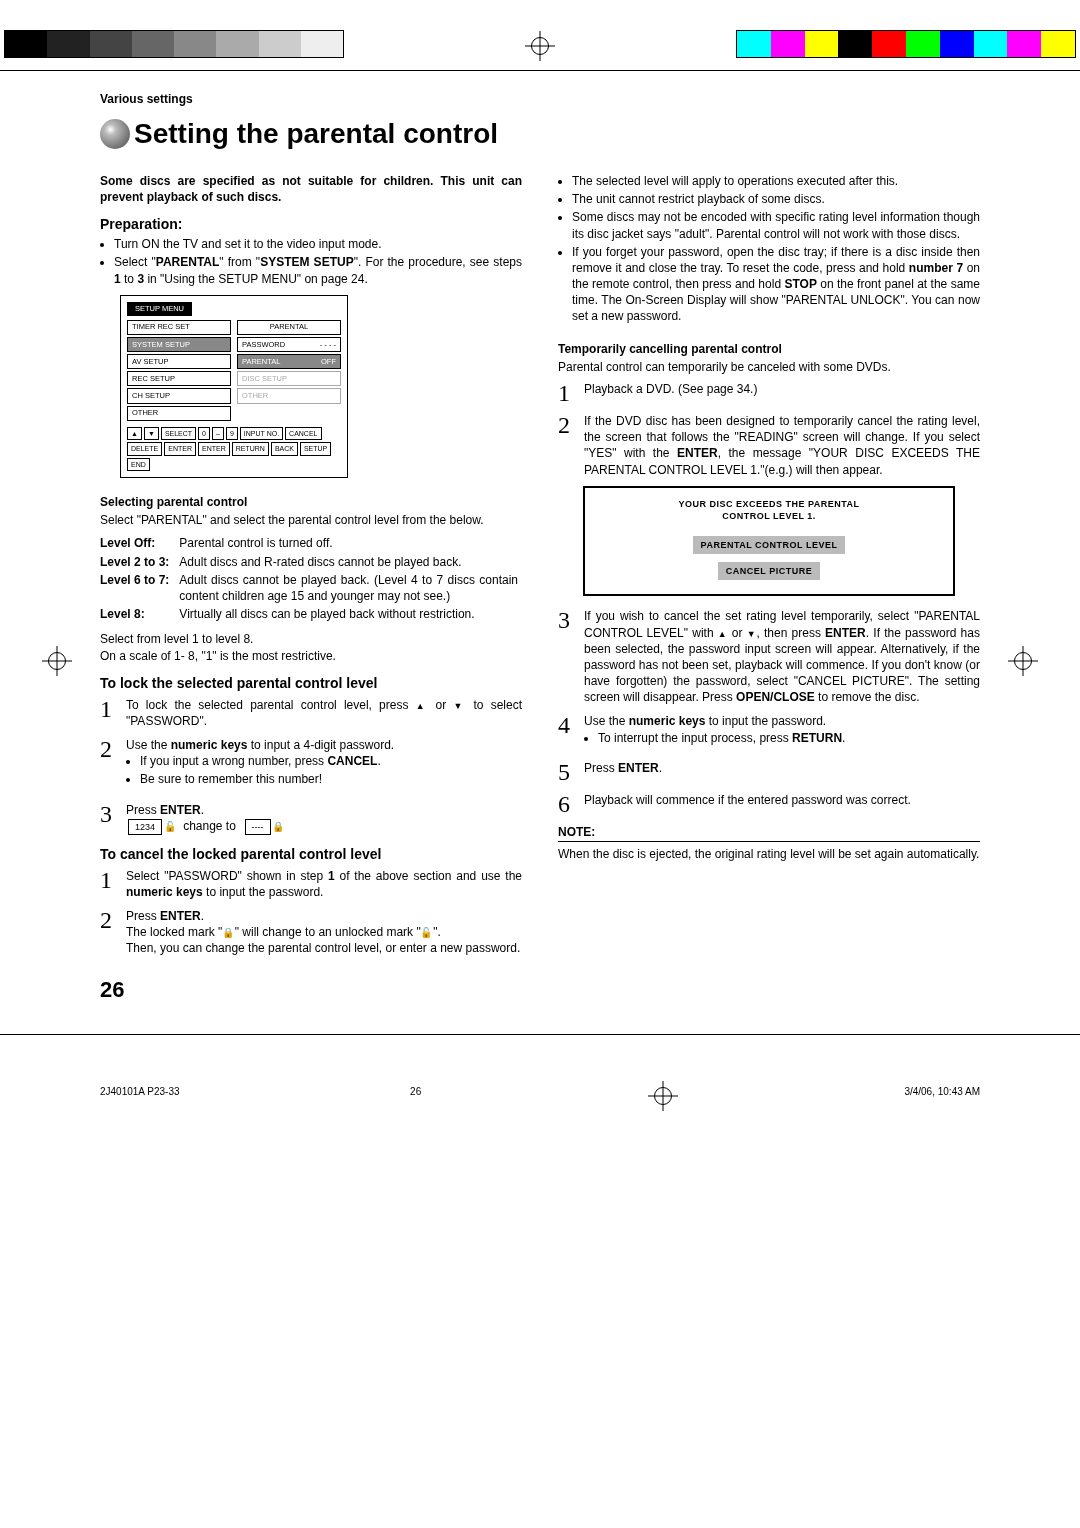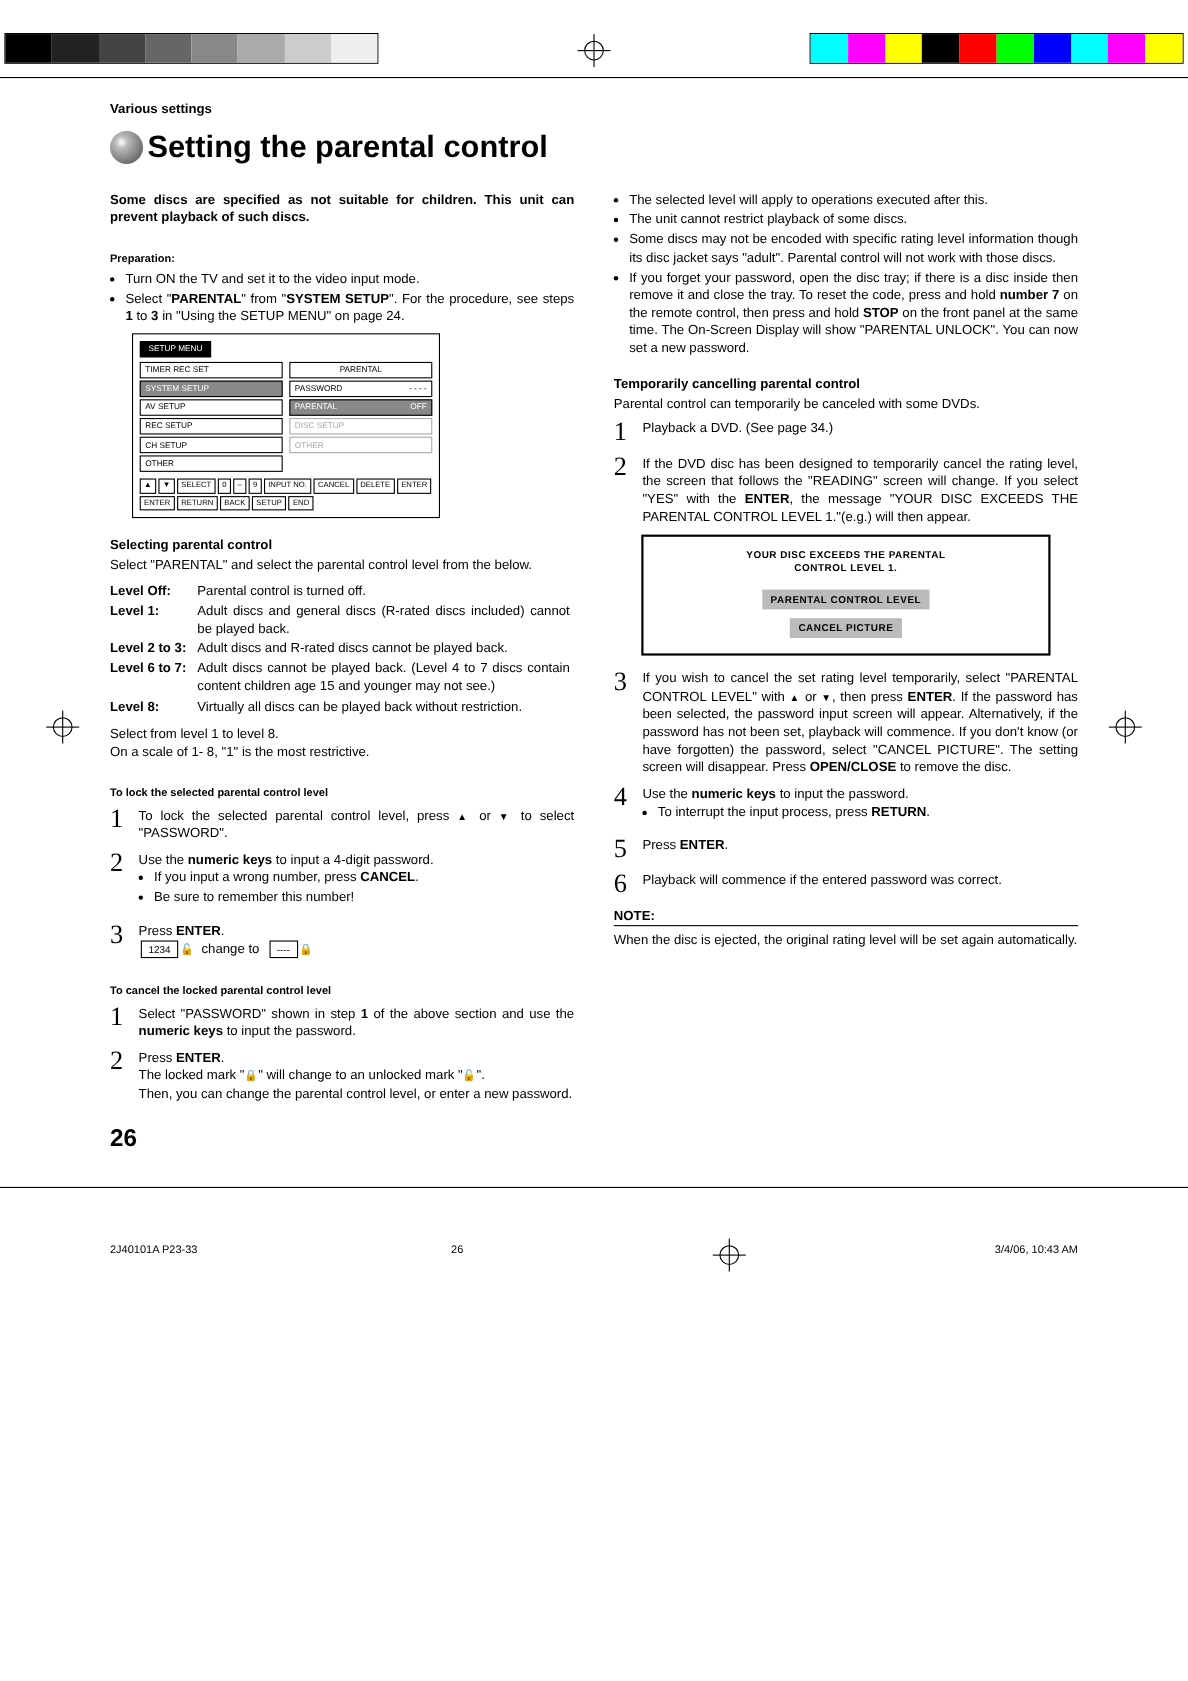--- a/index.html
+++ b/index.html
@@ -33,27 +33,27 @@
   }
   .bullet-ball {
     width: 30px; height: 30px;
     background: radial-gradient(circle at 35% 35%, #fff 0%, #bbb 20%, #444 100%);
     border-radius: 50%;
     display: inline-block;
   }
   .columns { display: flex; gap: 36px; }
   .col { flex: 1; }
   .bold { font-weight: bold; }
-  .subhead { font-weight: bold; font-size: 10px; margin-top: 24px; margin-bottom: 2px; }
+  .subhead { font-weight: bold; font-size: 14px; margin-top: 10px; margin-bottom: 2px; }
   .sec-head { font-weight: bold; font-size: 12px; margin-top: 16px; margin-bottom: 2px; }
   p { margin-bottom: 6px; text-align: justify; }
   ul { list-style: disc; padding-left: 14px; margin-bottom: 6px; }
   ul li { text-align: justify; margin-bottom: 2px; }
 
-  .menu-box { border: 1px solid #000; width: 280px; padding: 6px; margin: 8px 0 10px 20px; font-size: 7.5px; }
+  .menu-box { border: 1px solid #000; width: 228px; padding: 6px; margin: 8px 0 10px 20px; font-size: 7.5px; }
   .menu-tab { background: #000; color: #fff; padding: 2px 8px; display: inline-block; margin-bottom: 4px; }
   .menu-rows { display: flex; gap: 6px; }
   .menu-left, .menu-right { flex: 1; }
   .mrow { border: 1px solid #000; padding: 1.5px 4px; margin-bottom: 2px; display:flex; justify-content:space-between; }
   .mrow.hl { background: #888; color:#fff; }
   .mrow.gray { color:#aaa; border-color:#aaa;}
   .menu-footer { display:flex; flex-wrap:wrap; gap:2px; margin-top:4px; }
   .mbtn { border:1px solid #000; padding:1px 3px; font-size:7px;}
 
   table.levels { border-collapse: collapse; margin: 6px 0 8px; }
@@ -208,24 +208,20 @@
       <div class="sec-head">Selecting parental control</div>
       <p>Select "PARENTAL" and select the parental control level from the below.</p>
 
       <table class="levels">
         <tbody>
             <tr>
               <td>Level Off:</td>
               <td>Parental control is turned off.</td>
             </tr>
         <tr>
-              <td>Level 1:</td>
-              <td>Adult discs and general discs (R-rated discs included) cannot be played back.</td>
-            </tr>
-        <tr>
               <td>Level 2 to 3:</td>
               <td>Adult discs and R-rated discs cannot be played back.</td>
             </tr>
         <tr>
               <td>Level 6 to 7:</td>
               <td>Adult discs cannot be played back. (Level 4 to 7 discs contain content children age 15 and younger may not see.)</td>
             </tr>
         <tr>
               <td>Level 8:</td>
               <td>Virtually all discs can be played back without restriction.</td>

